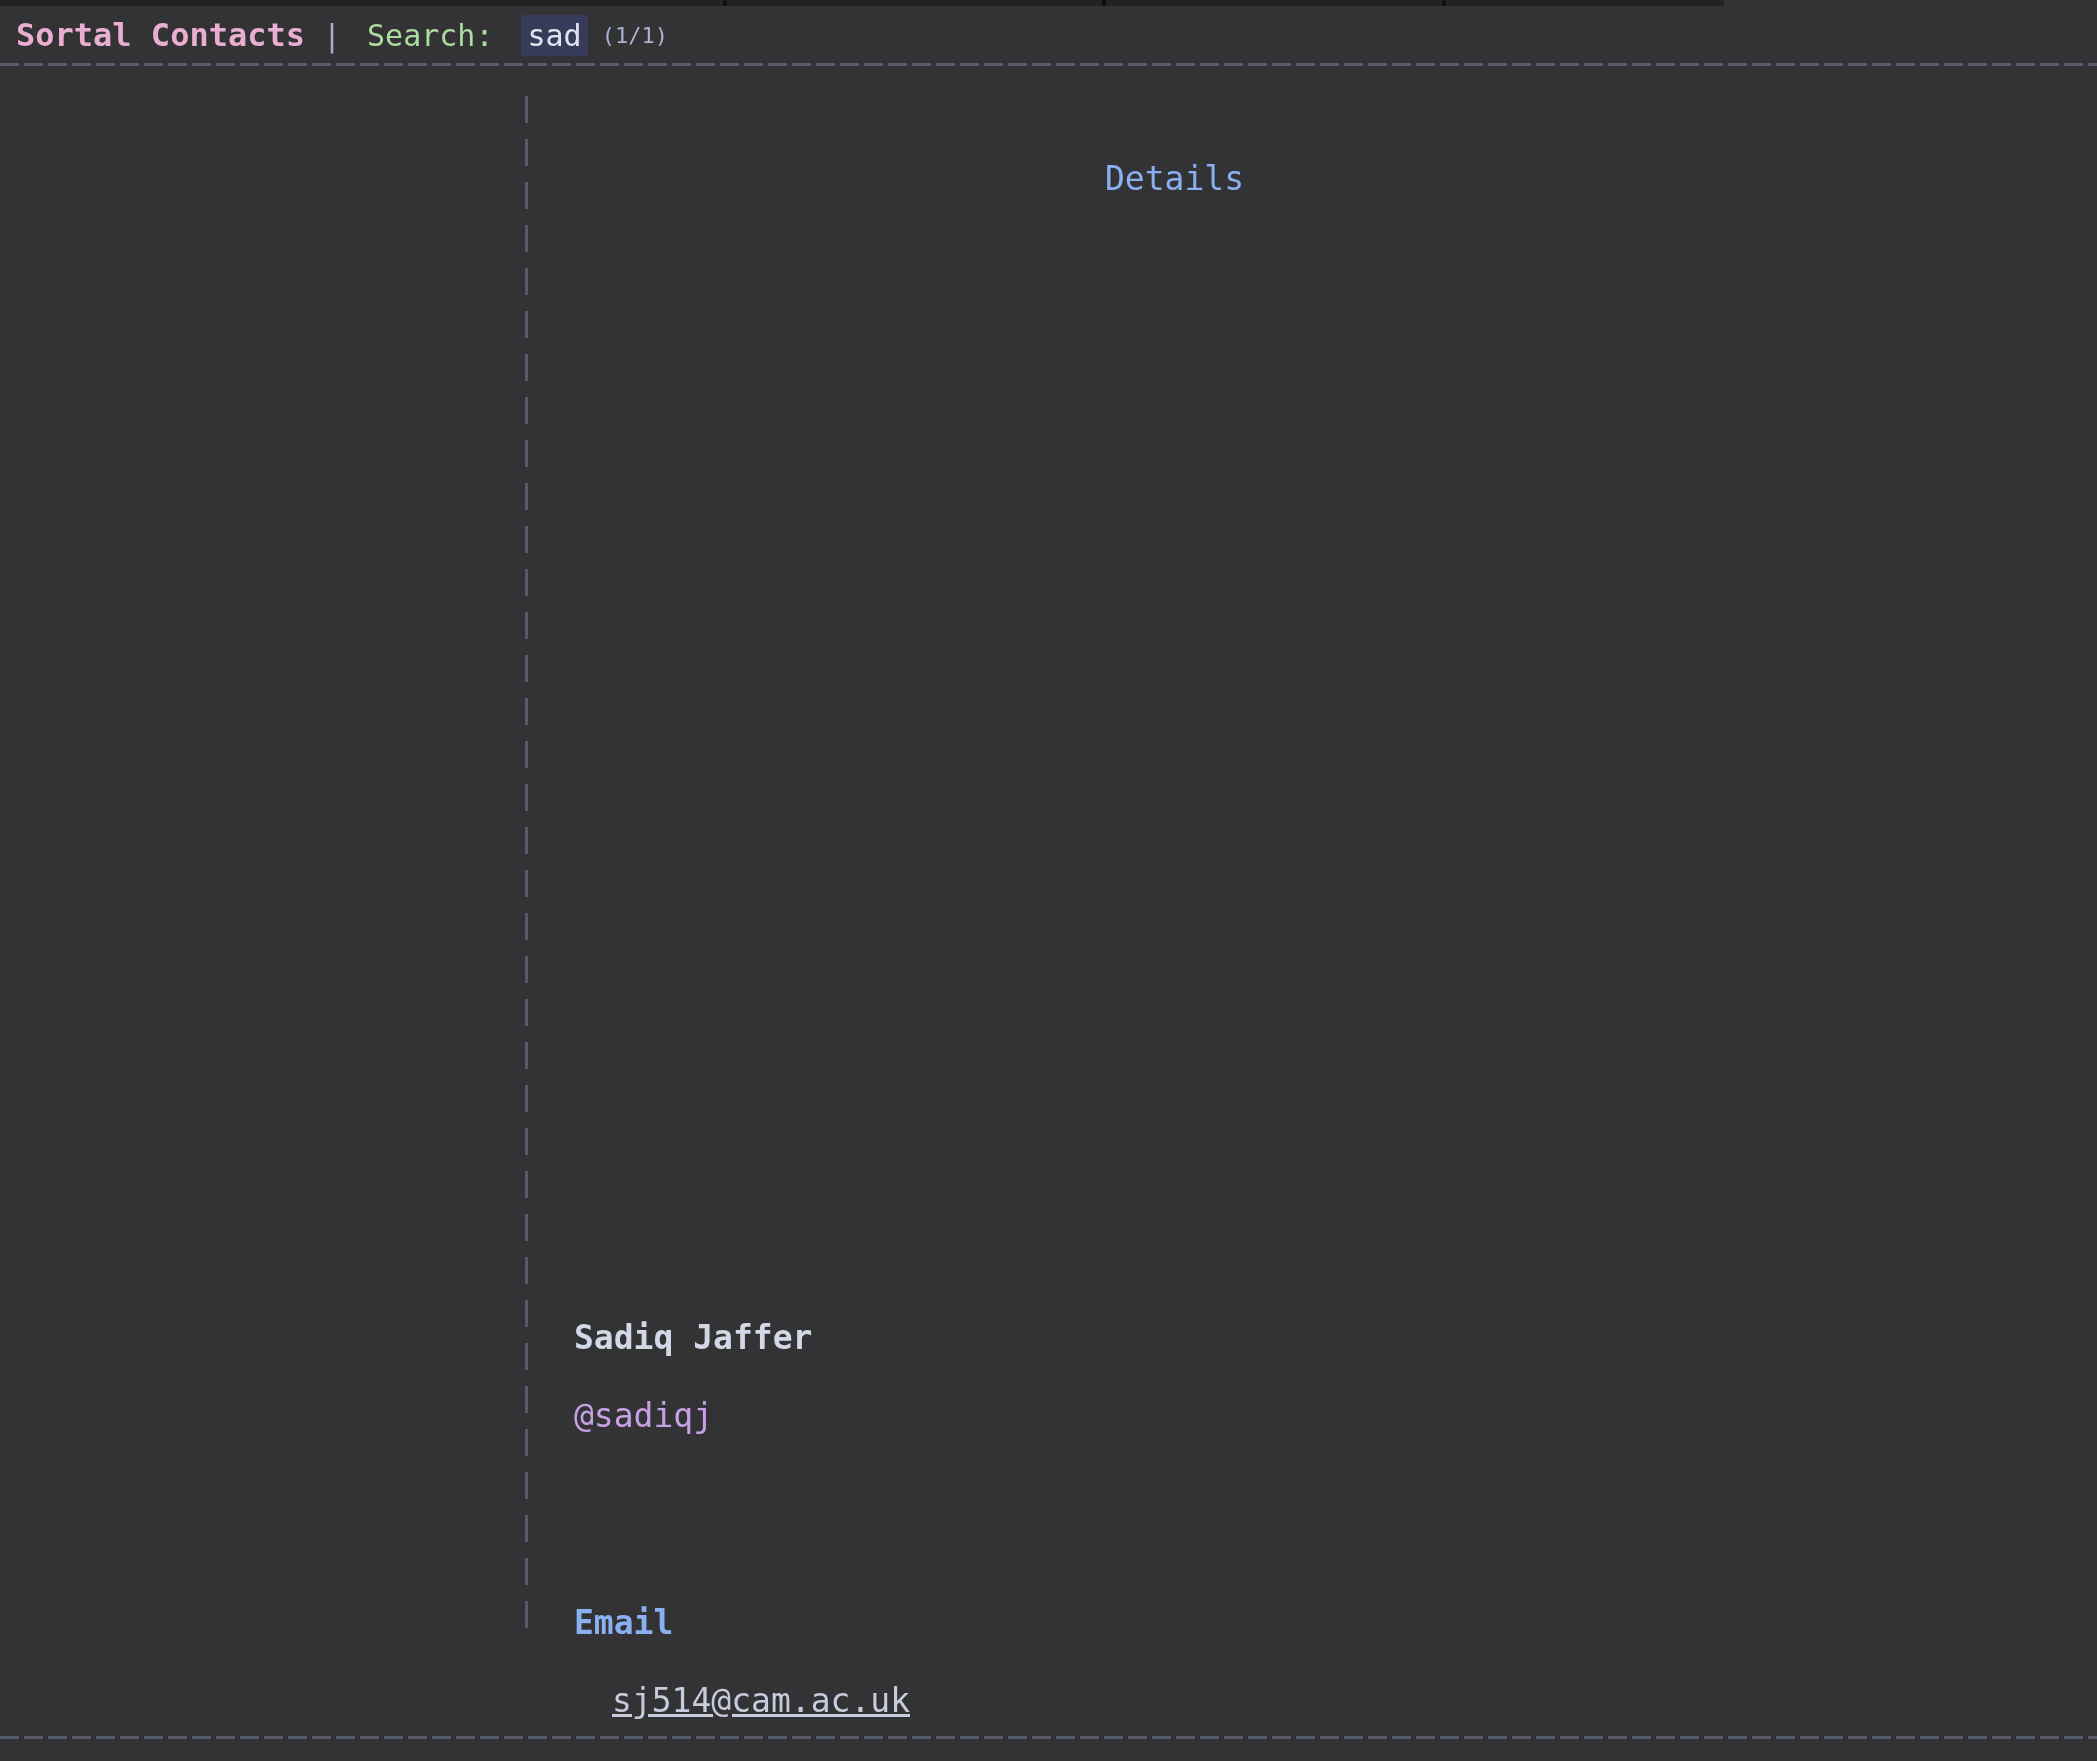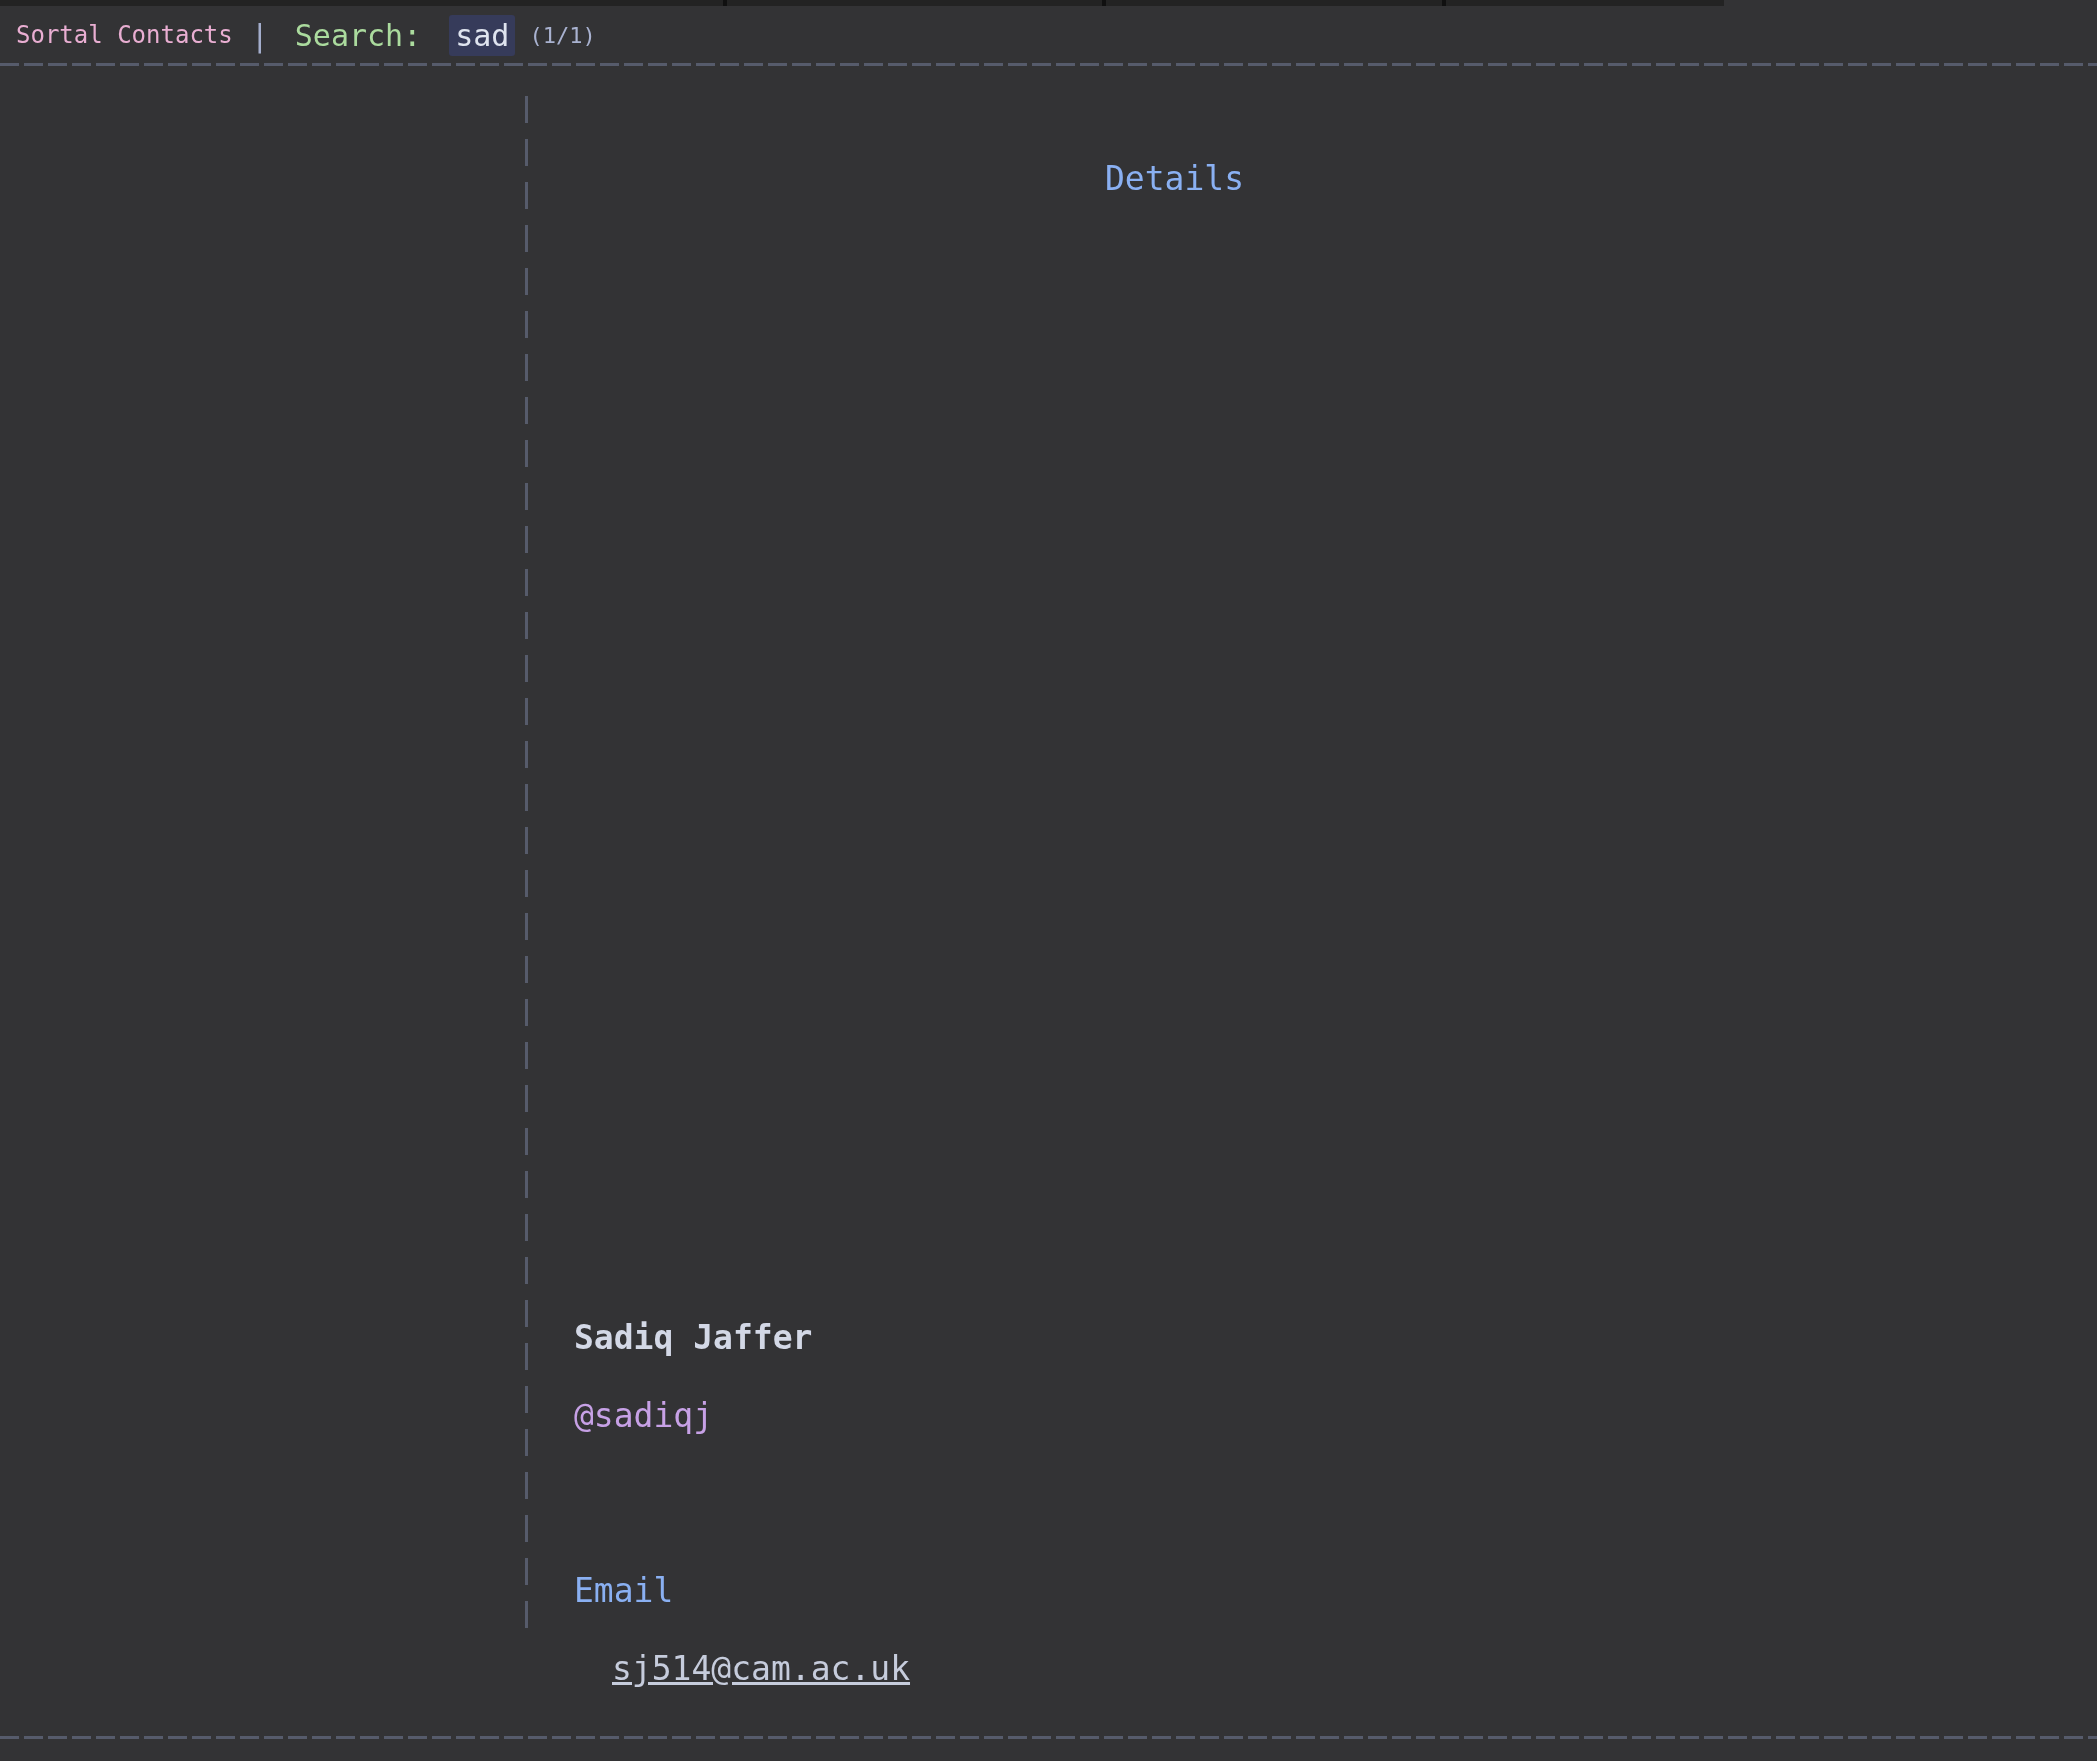--- a/index.html
+++ b/index.html
@@ -19,21 +19,21 @@
   
   .top-strip{position:absolute;left:0;top:0;width:1724px;height:6px;background:var(--top-strip);}
   .strip-notch{position:absolute;top:0;width:4px;height:6px;background:var(--strip-notch);}
   .n1{left:723px}.n2{left:1102px}.n3{left:1442px}
 
   
   .title-bar{
     position:absolute;left:16px;top:6px;height:58px;right:0;
     display:flex;align-items:center;white-space:pre;
   }
-  .app-title{font-size:24px;font-weight:normal;color:var(--title-pink);letter-spacing:0;}
+  .app-title{font-size:32px;font-weight:bold;color:var(--title-pink);letter-spacing:0;}
   .bar-sep{font-size:30px;color:var(--separator-gray);margin-left:18px;}
   .search-label{font-size:30px;color:var(--search-green);margin-left:26px;}
   .search-term{
     font-size:30px;color:var(--search-highlight-text);
     background:var(--search-highlight-bg);
     margin-left:28px;padding:3px 6px;border-radius:3px;
   }
   .match-count{font-size:22px;color:var(--count-lavender);margin-left:14px;}
 
   
@@ -56,21 +56,21 @@
   
   .contacts-pane{position:absolute;left:0;top:66px;width:523px;height:1671px;}
   .details-pane{position:absolute;left:528px;top:66px;right:0;height:1671px;}
 
   
   .details-content{position:absolute;left:574px;top:1280px;white-space:pre;}
   .line{font-size:33px;line-height:40px;height:40px;}
   .blank{height:40px;}
   .contact-name{color:var(--name-white);font-weight:bold;}
   .contact-handle{color:var(--handle-purple);}
-  .section-label{color:var(--header-blue);font-weight:normal;}
+  .section-label{color:var(--header-blue);font-weight:bold;margin-top:32px;}
   .value-line{padding-left:38px;color:var(--value-gray);text-decoration:underline;}
 </style>
 </head>
 <body>
 
 <div class="app">
 
   <div class="top-strip">
     <div class="strip-notch n1"></div>
     <div class="strip-notch n2"></div>

